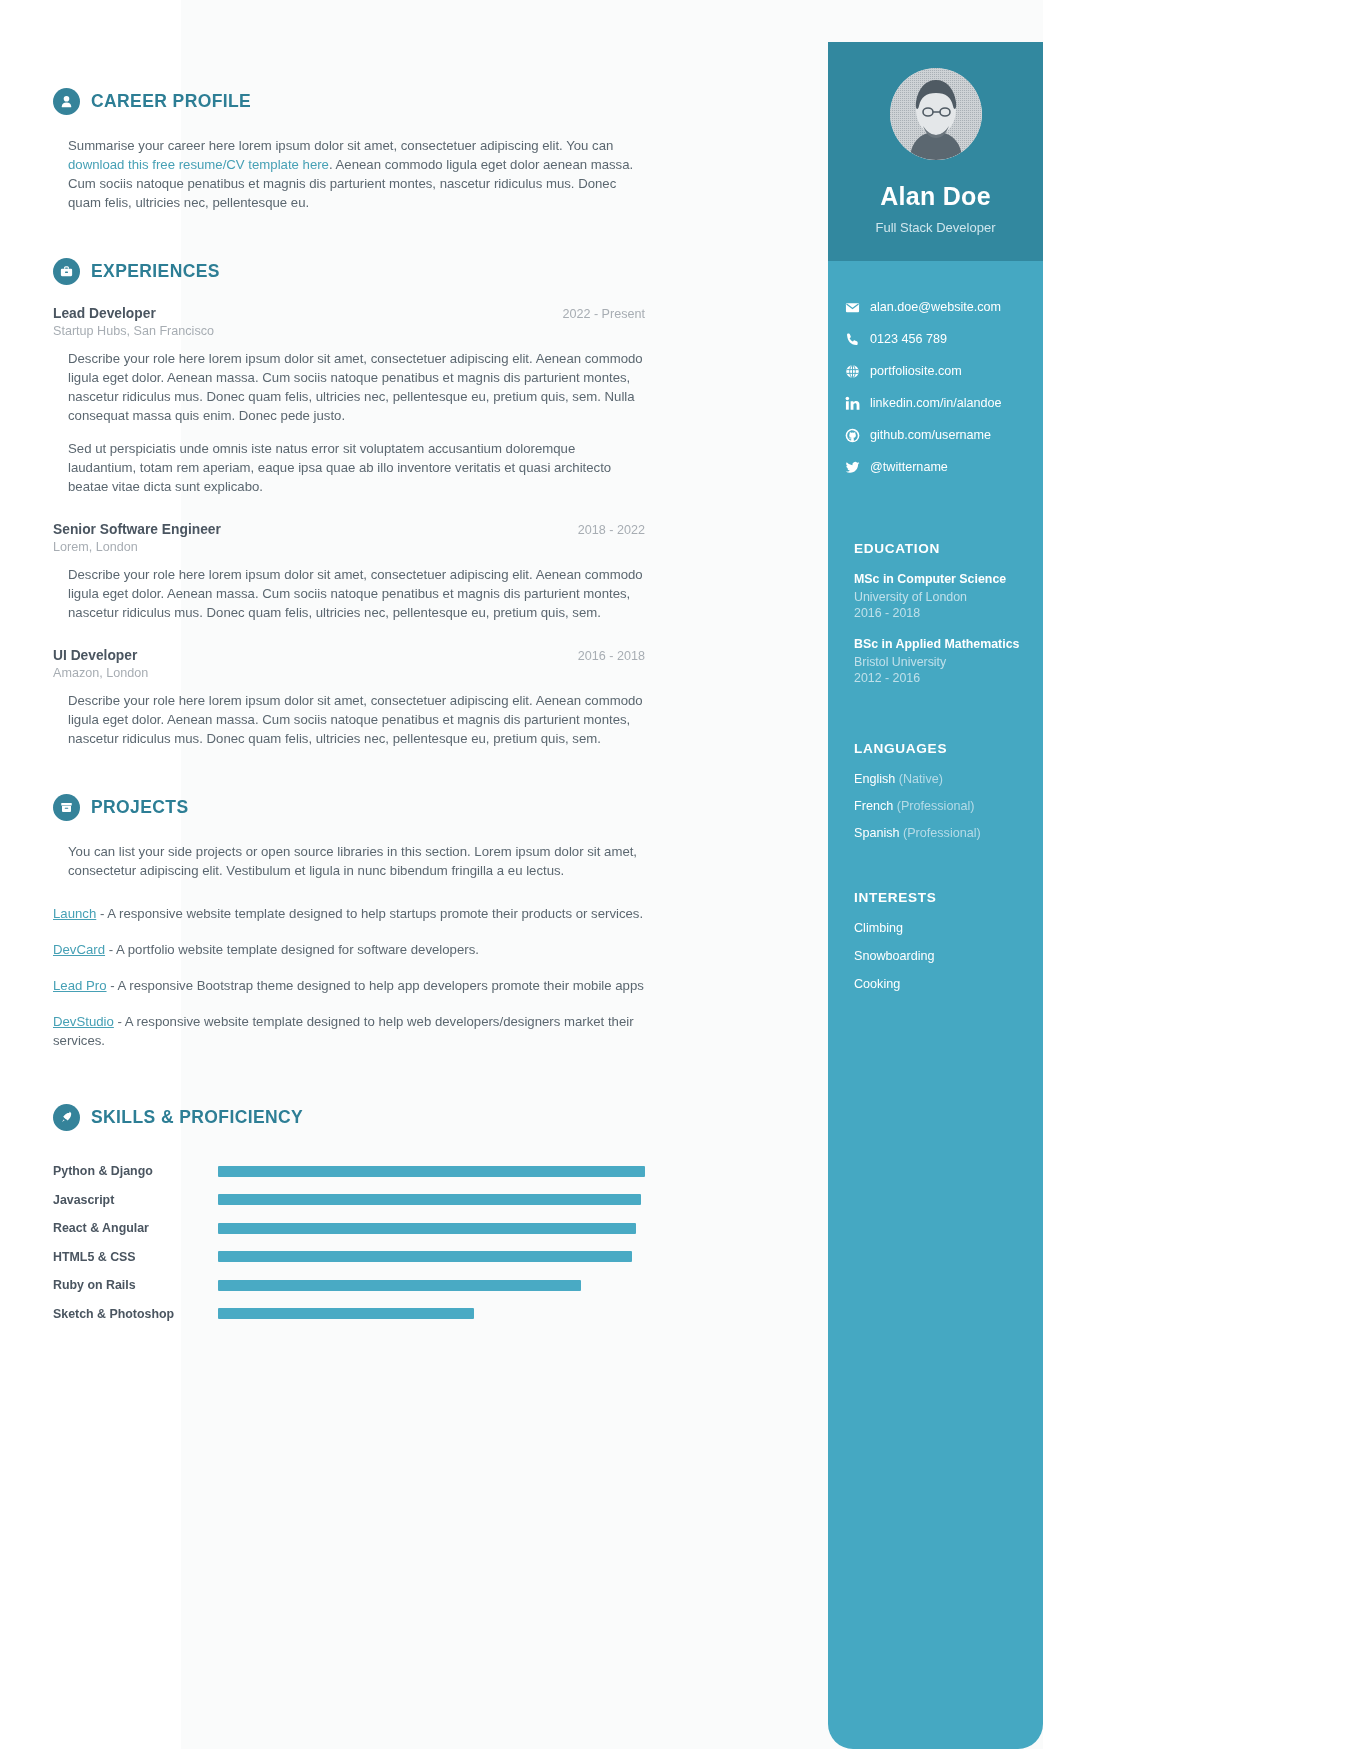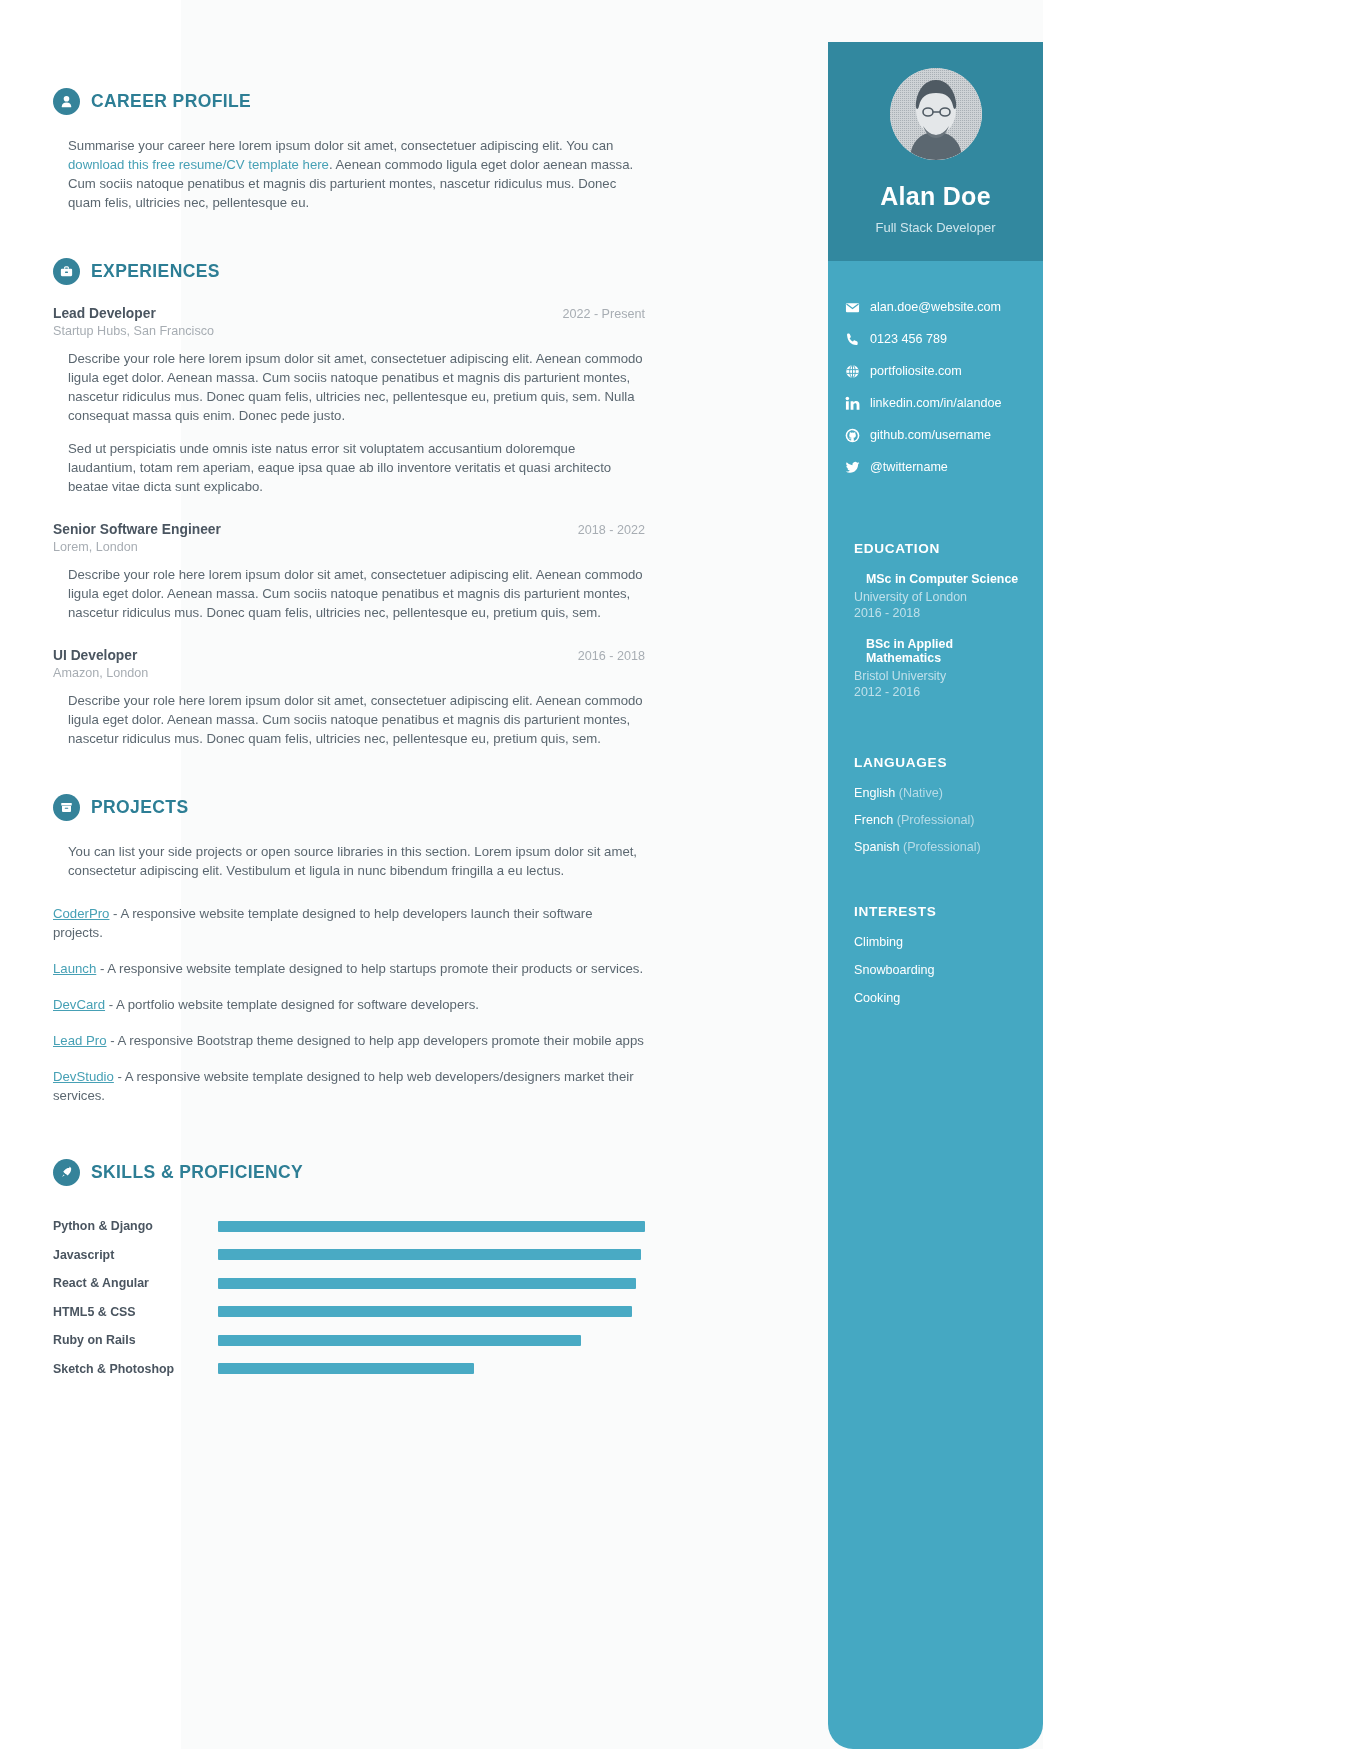--- a/index.html
+++ b/index.html
@@ -222,21 +222,20 @@
     margin-bottom: 16px;
   }
 
   .edu-item { margin-bottom: 17px; }
   .edu-item:last-child { margin-bottom: 0; }
   .edu-degree {
     color: #ffffff;
     font-size: 12.4px;
     font-weight: bold;
     margin-bottom: 4px;
-    margin-left: 12px;
   }
   .edu-school {
     color: #bfe0ea;
     font-size: 12.4px;
     margin-bottom: 2px;
   }
   .edu-years {
     color: #bfe0ea;
     font-size: 12.4px;
   }
@@ -326,21 +325,20 @@
           <svg width="15" height="15" viewBox="0 0 16 16">
               <rect x="2.4" y="3.2" width="11.2" height="2.6" rx="0.6" fill="#fff"></rect>
               <path d="M3.2 6.4h9.6v5.3a1 1 0 01-1 1H4.2a1 1 0 01-1-1V6.4z" fill="#fff"></path>
               <rect x="6.2" y="8.2" width="3.6" height="1.2" rx="0.4" fill="#35839a"></rect>
             </svg>
         </span>
         <span class="section-title">PROJECTS</span>
       </div>
       <p class="body" style="margin-bottom:24px;">You can list your side projects or open source libraries in this section. Lorem ipsum dolor sit amet, consectetur adipiscing elit. Vestibulum et ligula in nunc bibendum fringilla a eu lectus.</p>
 
-      <div class="project"><a class="pname" href="#">CoderPro</a><span> - A responsive website template designed to help developers launch their software projects.</span></div>
       <div class="project"><a class="pname" href="#">Launch</a><span> - A responsive website template designed to help startups promote their products or services.</span></div>
       <div class="project"><a class="pname" href="#">DevCard</a><span> - A portfolio website template designed for software developers.</span></div>
       <div class="project"><a class="pname" href="#">Lead Pro</a><span> - A responsive Bootstrap theme designed to help app developers promote their mobile apps</span></div>
       <div class="project"><a class="pname" href="#">DevStudio</a><span> - A responsive website template designed to help web developers/designers market their services.</span></div>
     </div>
 
     <div class="section">
       <div class="section-head" style="margin-bottom:26px;">
         <span class="sec-icon">
           <svg width="15" height="15" viewBox="0 0 16 16">

